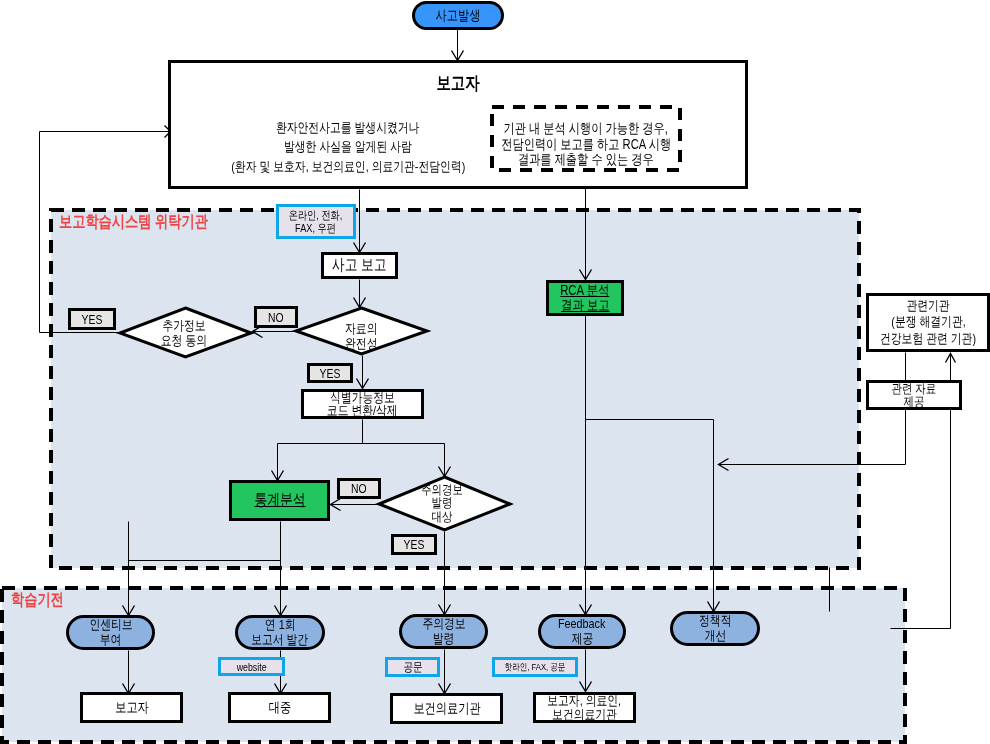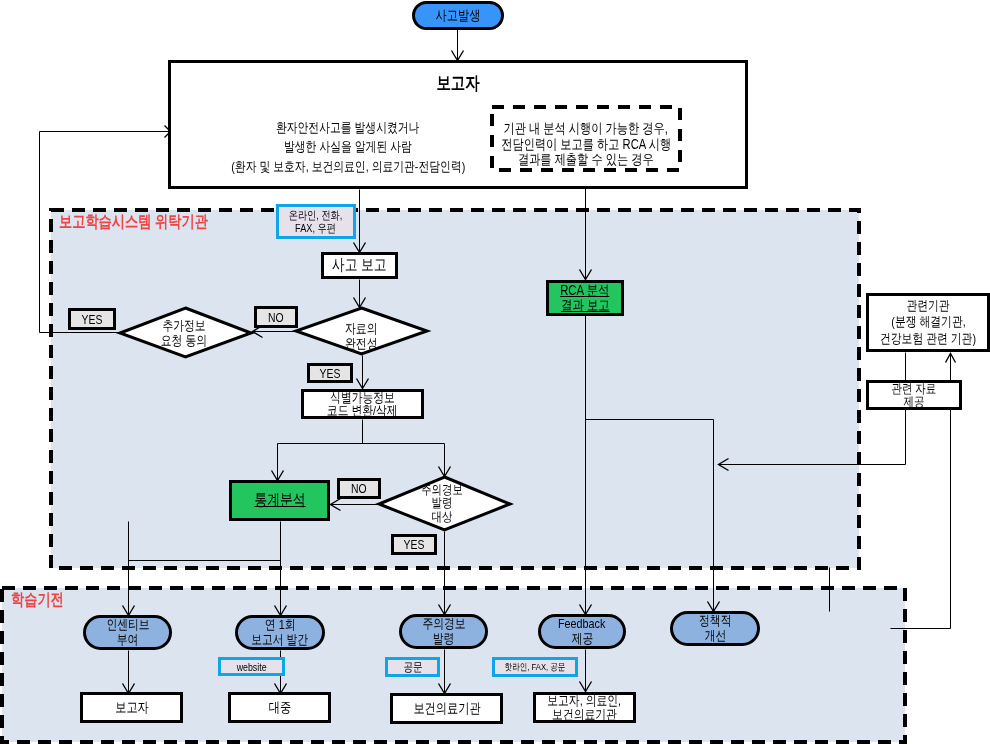--- a/index.html
+++ b/index.html
@@ -193,21 +193,21 @@
     <span class="ln">관련기관</span>
     <span class="ln">(분쟁 해결기관,</span>
     <span class="ln">건강보험 관련 기관)</span>
   </div>
 
   <div class="node plain" style="left:866px;top:380px;width:96px;height:30px;font-size:13px;line-height:13px;">
     <span class="ln">관련 자료</span>
     <span class="ln">제공</span>
   </div>
 
-  <div class="node stadium" style="left:83px;top:615px;width:89px;height:35px;font-size:13.5px;line-height:14.8px;">
+  <div class="node stadium" style="left:66px;top:615px;width:89px;height:35px;font-size:13.5px;line-height:14.8px;">
     <span class="ln">인센티브</span>
     <span class="ln">부여</span>
   </div>
   <div class="node stadium" style="left:235px;top:615px;width:90px;height:35px;font-size:13.5px;line-height:14.8px;">
     <span class="ln">연 1회</span>
     <span class="ln">보고서 발간</span>
   </div>
   <div class="node stadium" style="left:399px;top:614px;width:89px;height:35px;font-size:13.5px;line-height:14.8px;">
     <span class="ln">주의경보</span>
     <span class="ln">발령</span>

